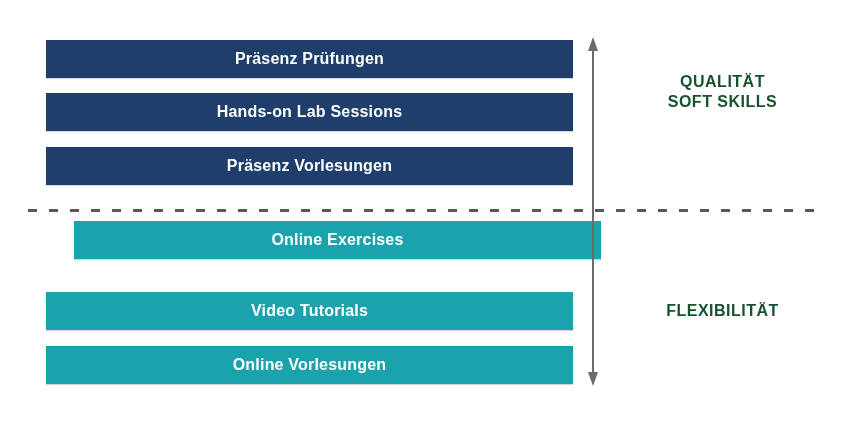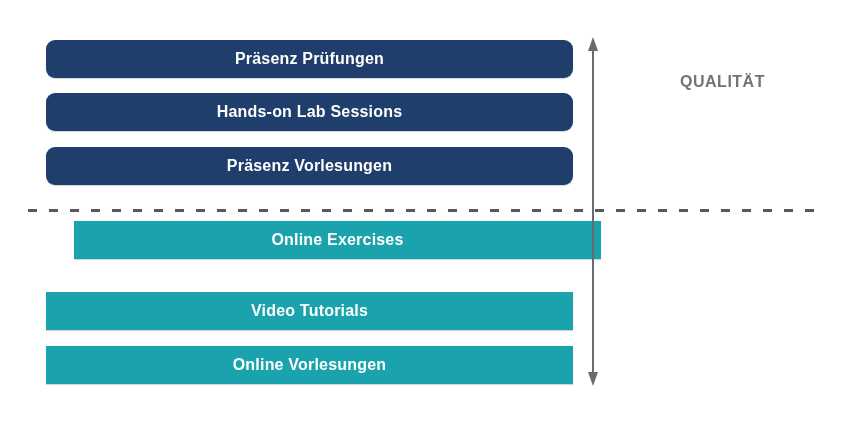--- a/index.html
+++ b/index.html
@@ -22,21 +22,21 @@
     height: 38px;
     display: flex;
     align-items: center;
     justify-content: center;
     color: #ffffff;
     font-size: 16px;
     font-weight: bold;
     letter-spacing: 0.2px;
     box-shadow: 0 1px 1px rgba(120,140,160,0.35);
   }
-  .bar.navy { background: #1F3E6B; border-radius: 9px; }
+  .bar.navy { background: #1F3E6B; }
   .bar.teal { background: #1AA3AD; }
   .bar-navy-1 { top: 40px; }
   .bar-navy-2 { top: 93px; }
   .bar-navy-3 { top: 147px; }
   .bar-teal-1 { top: 221px; margin-left: 28px; }
   .bar-teal-2 { top: 292px; text-align: center; }
   .bar-teal-3 { top: 346px; text-align: center; }
   .divider {
     position: absolute;
     top: 209px;
@@ -54,21 +54,21 @@
     left: 586px;
     top: 37px;
     width: 14px;
     height: 349px;
   }
   .side-label {
     position: absolute;
     left: 600px;
     width: 245px;
     text-align: center;
-    color: #737373;
+    color: #14532d;
     font-weight: bold;
     font-size: 16px;
     letter-spacing: 0.5px;
     line-height: 19.5px;
   }
   .side-label-top { top: 72px; }
   .side-label-bottom { top: 301px; }
 </style>
 </head>
 <body>
@@ -92,16 +92,18 @@
   <div class="arrow-wrap">
     <svg width="14" height="349" viewBox="0 0 14 349" xmlns="http://www.w3.org/2000/svg">
       <line x1="7" y1="11" x2="7" y2="338" stroke="#6B6B6B" stroke-width="2"></line>
       <polygon points="7,0 2,14 12,14" fill="#6B6B6B"></polygon>
       <polygon points="7,349 2,335 12,335" fill="#6B6B6B"></polygon>
     </svg>
   </div>
 
   <div class="side-label side-label-top">
     <div>QUALITÄT</div>
+    <div>SOFT SKILLS</div>
   </div>
 
+  <div class="side-label side-label-bottom">FLEXIBILITÄT</div>
 
 </div>
 
 </body></html>

